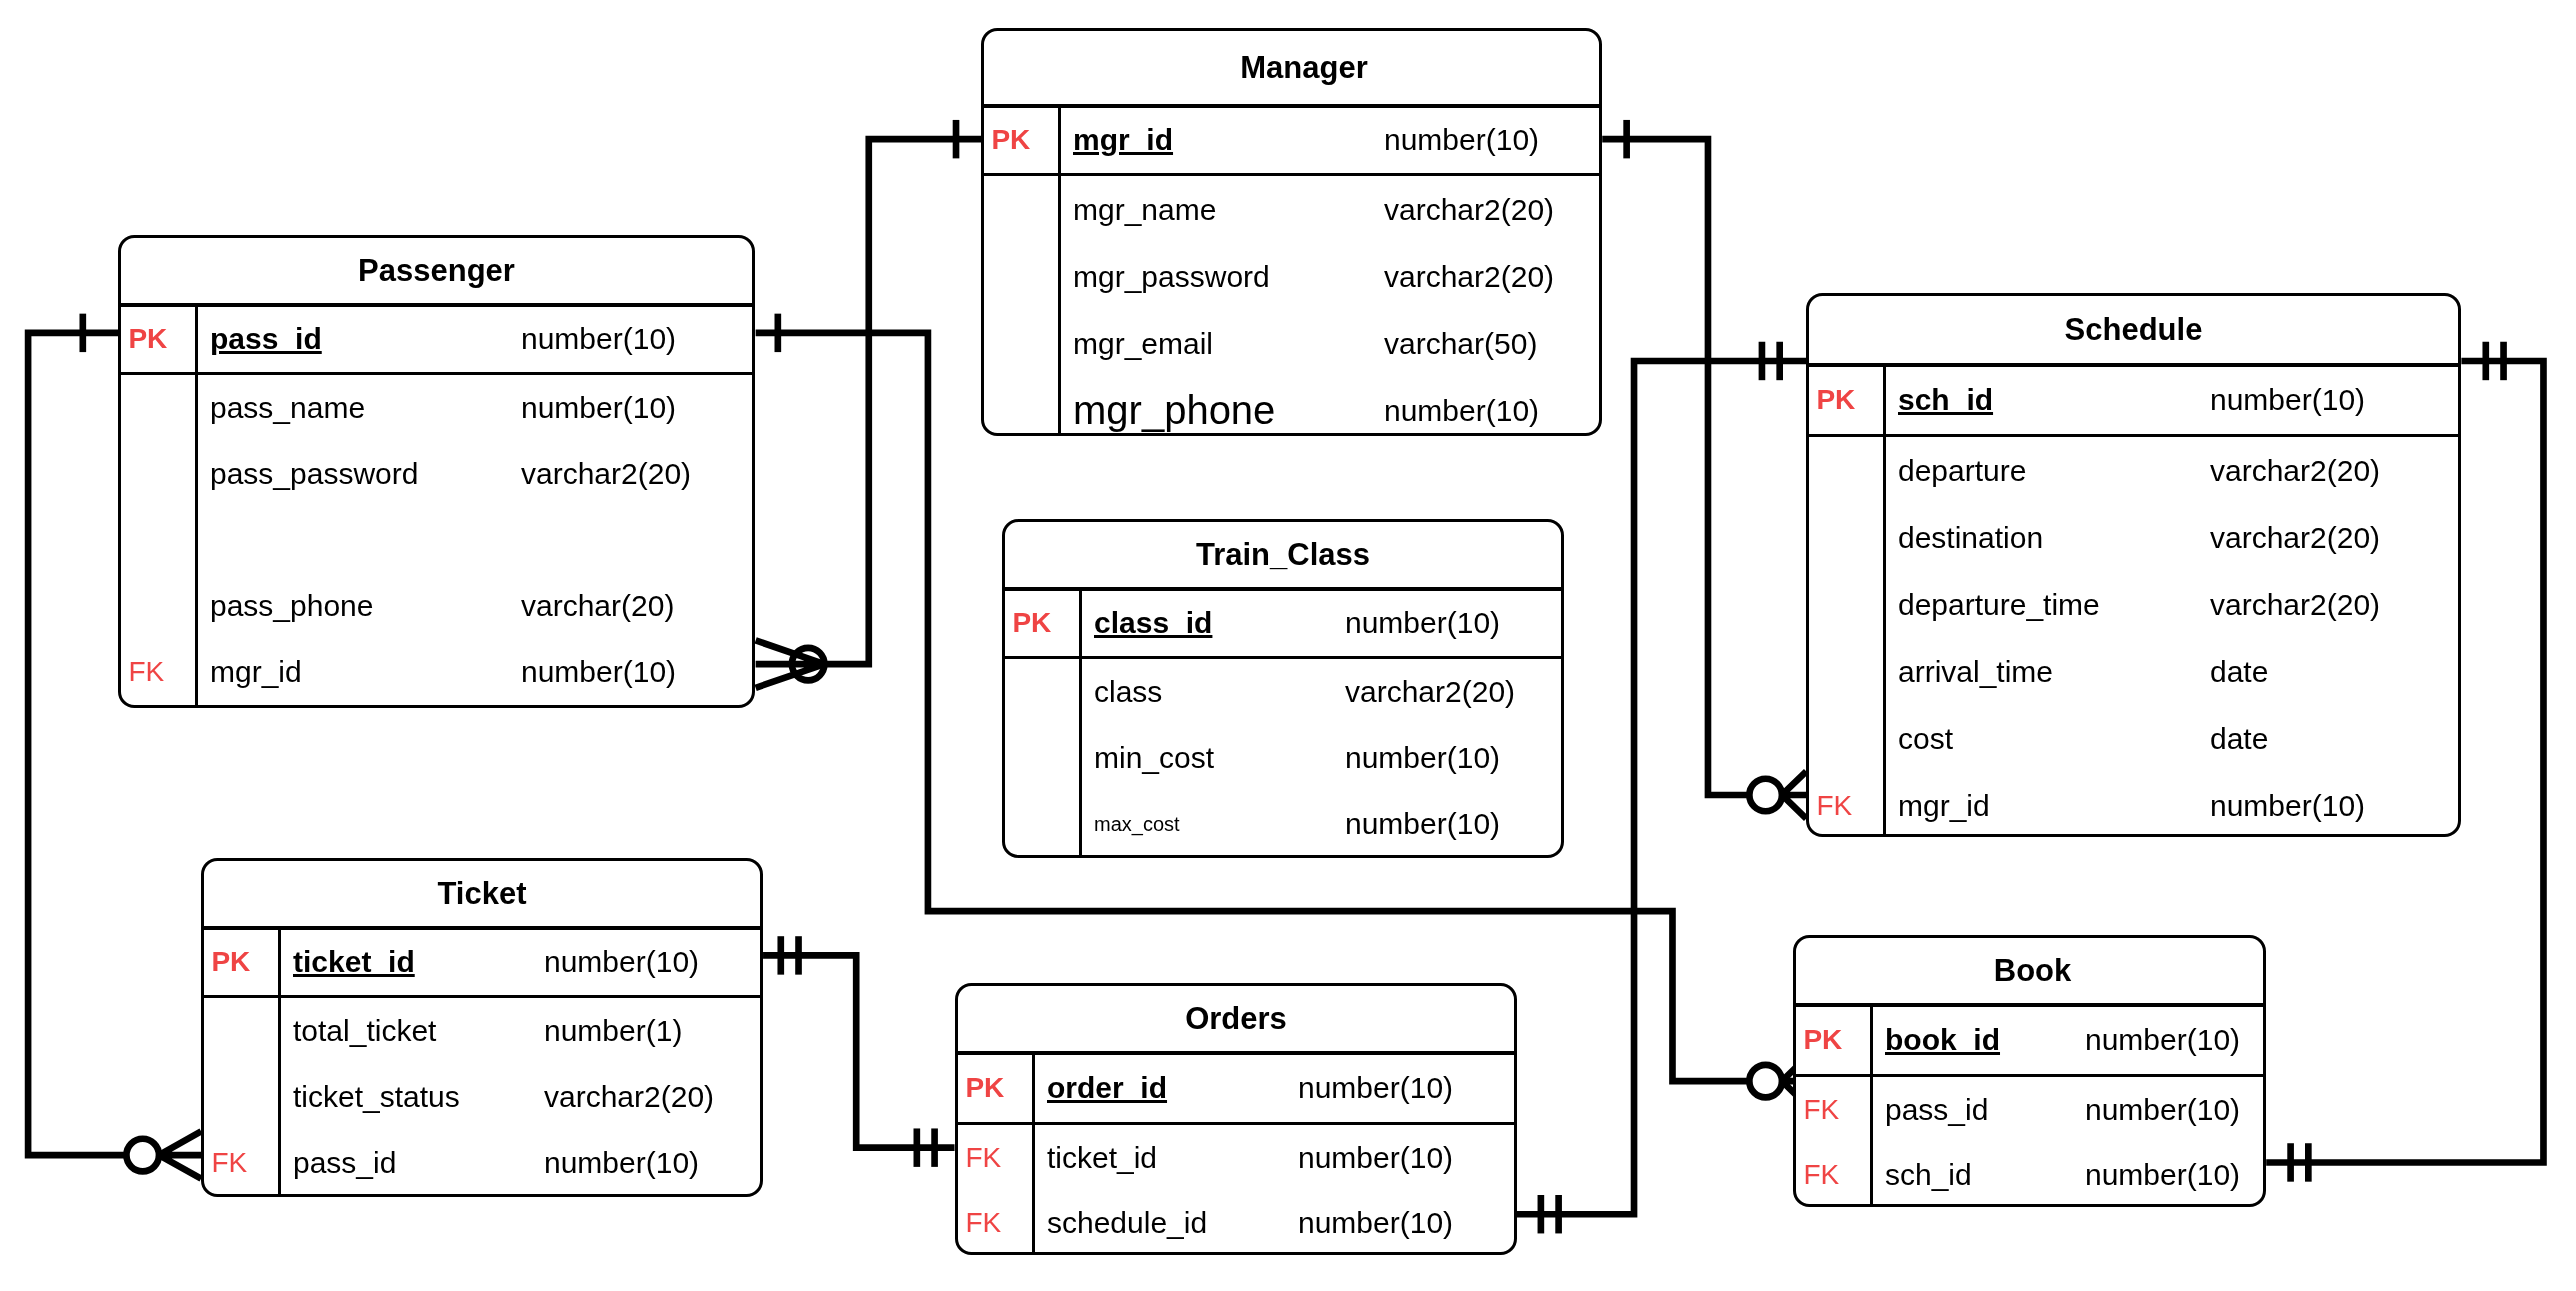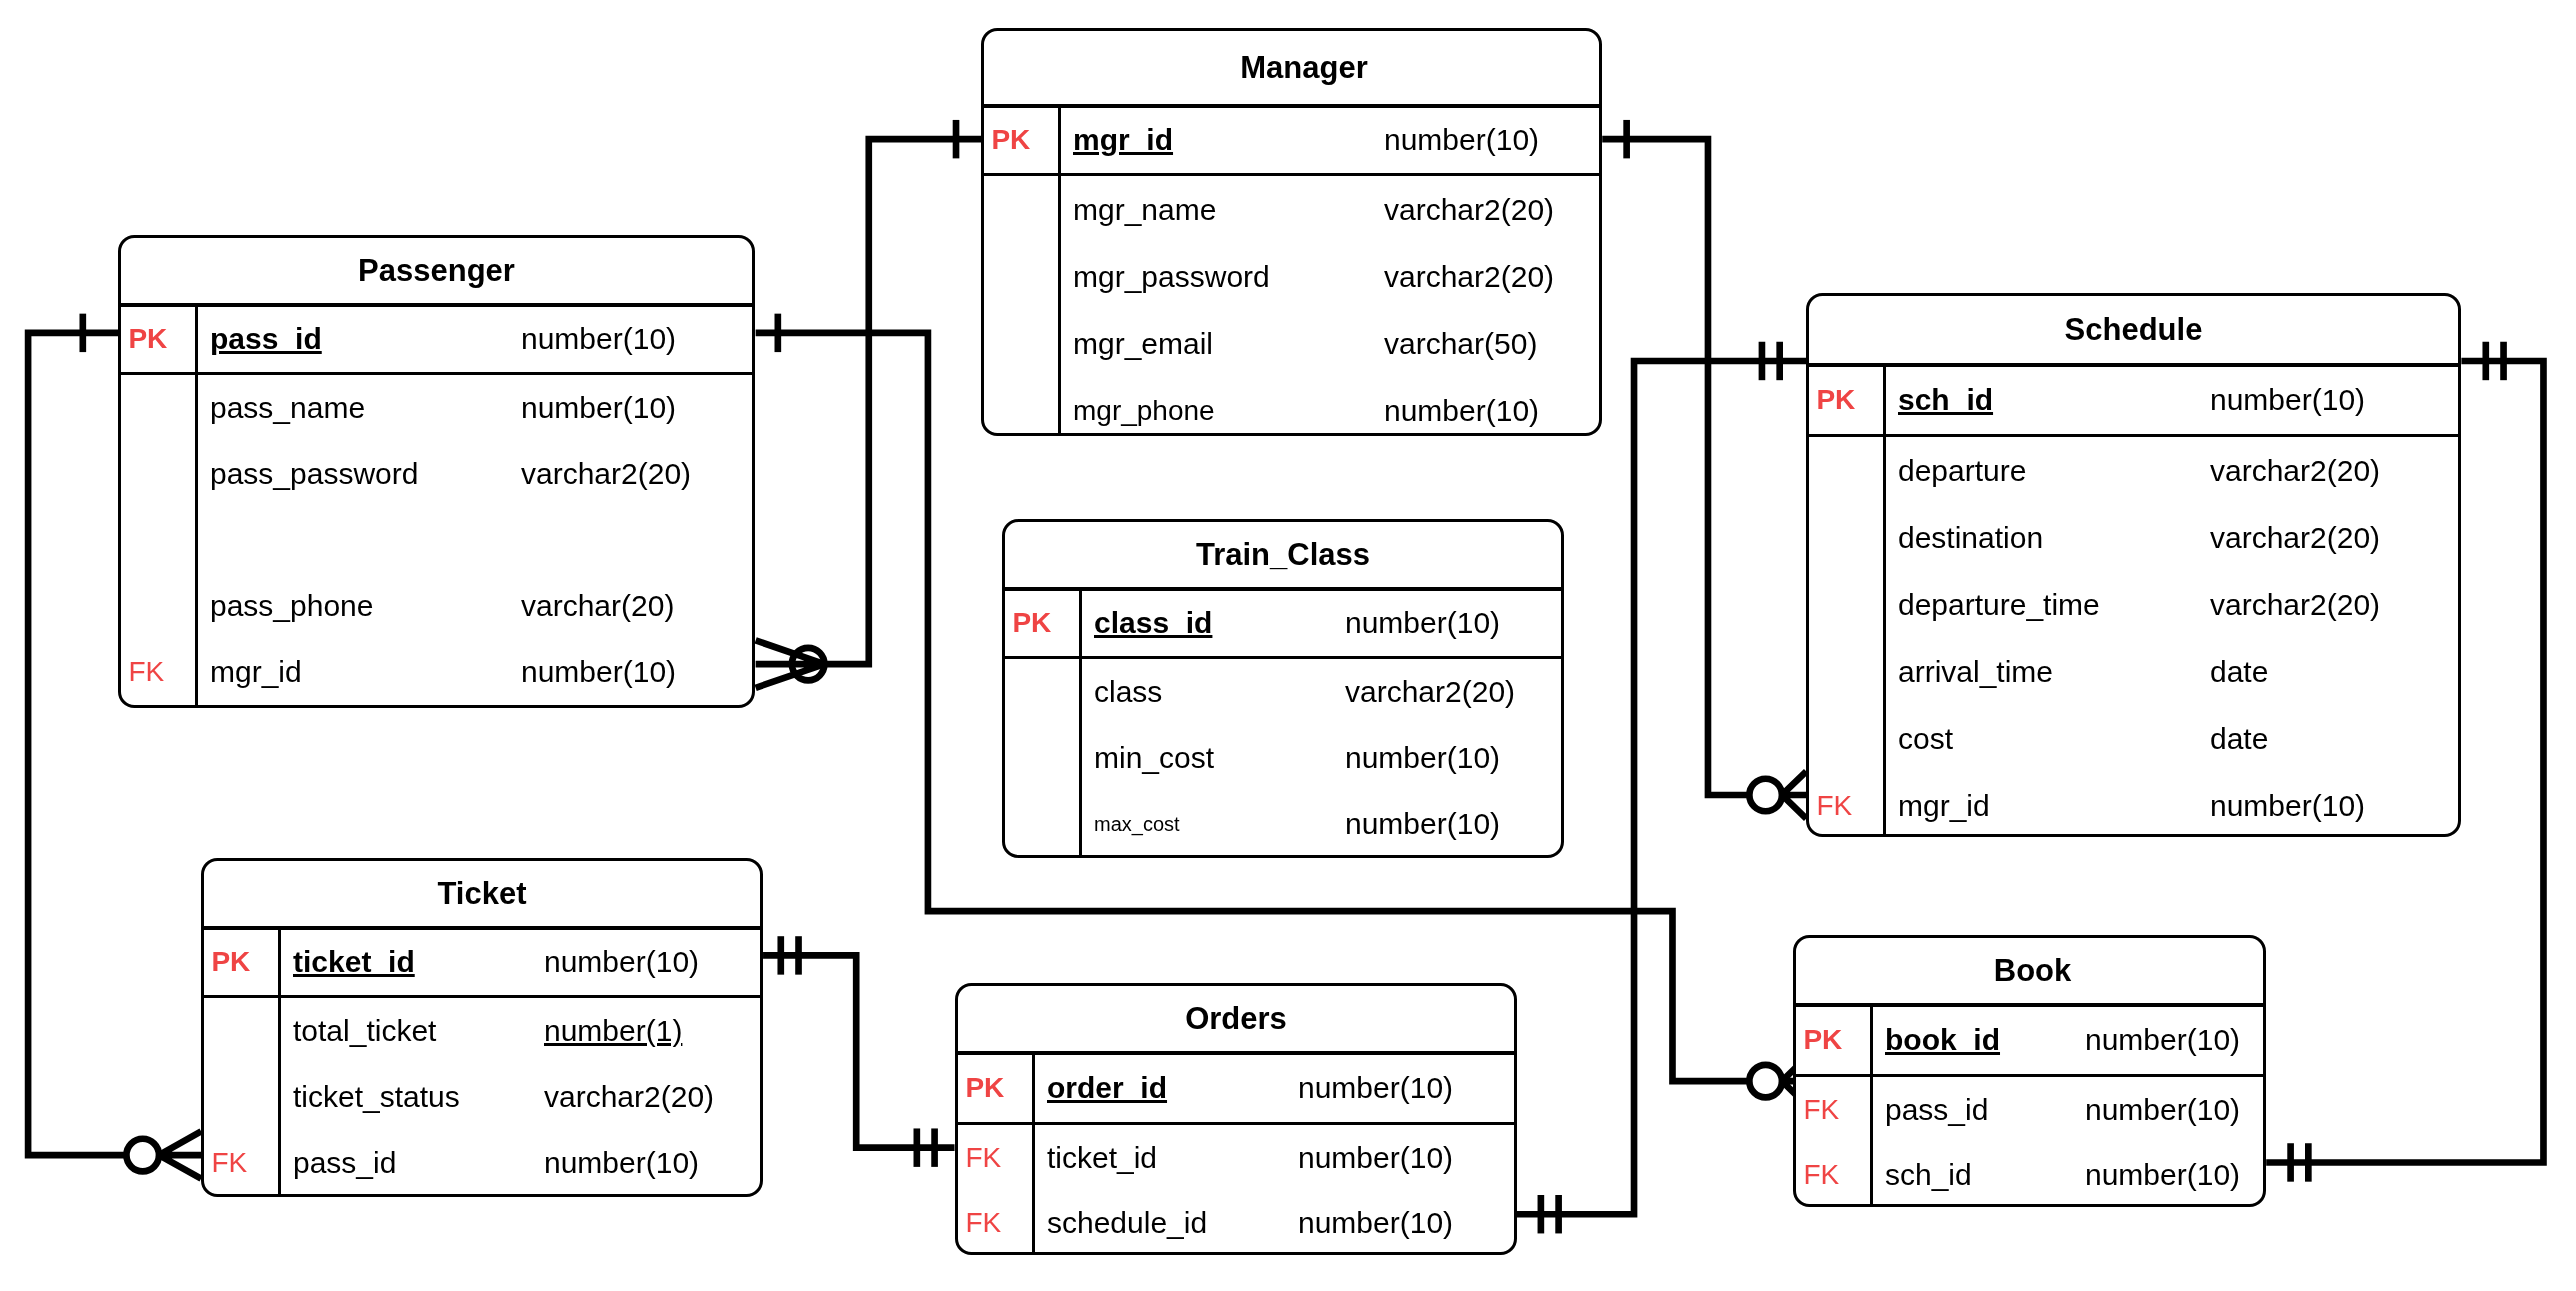--- a/index.html
+++ b/index.html
@@ -159,21 +159,21 @@
         <div class="erow" style="height: 67px;">
           <div class="keycell" style="width: 77px; font-size: 28px;"></div>
           <div class="fieldwrap">
             <span class="fname" style="width: 311px; font-size: 30px;">mgr_email</span>
             <span class="ftype" style="font-size: 30px;">varchar(50)</span>
           </div>
         </div>
         <div class="erow" style="height: 67px;">
           <div class="keycell" style="width: 77px; font-size: 28px;"></div>
           <div class="fieldwrap">
-            <span class="fname" style="width: 311px; font-size: 28px;">mgr_phone</span>
+            <span class="fname" style="width: 311px; font-size: 40px;">mgr_phone</span>
             <span class="ftype" style="font-size: 30px;">number(10)</span>
           </div>
         </div>
       </div>
     </div>
     <div class="entity" style="left: 1002px; top: 519px; width: 562px; height: 339px;">
       <div class="ent-title" style="height: 65px; font-size: 31px;">Train_Class</div>
       <div class="rowsep"></div>
       <div class="rows">
         <div class="erow pkrow" style="height: 65px;">
@@ -272,21 +272,21 @@
           <div class="fieldwrap">
             <span class="fname" style="width: 251px; font-size: 30px;">ticket_id</span>
             <span class="ftype" style="font-size: 30px;">number(10)</span>
           </div>
         </div>
         <div class="rowsep" style="height: 3.7px;"></div>
         <div class="erow" style="height: 66px;">
           <div class="keycell" style="width: 77px; font-size: 28px;"></div>
           <div class="fieldwrap">
             <span class="fname" style="width: 251px; font-size: 30px;">total_ticket</span>
-            <span class="ftype" style="font-size: 30px; text-decoration: underline;">number(1)</span>
+            <span class="ftype" style="font-size: 30px;">number(1)</span>
           </div>
         </div>
         <div class="erow" style="height: 66px;">
           <div class="keycell" style="width: 77px; font-size: 28px;"></div>
           <div class="fieldwrap">
             <span class="fname" style="width: 251px; font-size: 30px;">ticket_status</span>
             <span class="ftype" style="font-size: 30px;">varchar2(20)</span>
           </div>
         </div>
         <div class="erow" style="height: 66px;">

